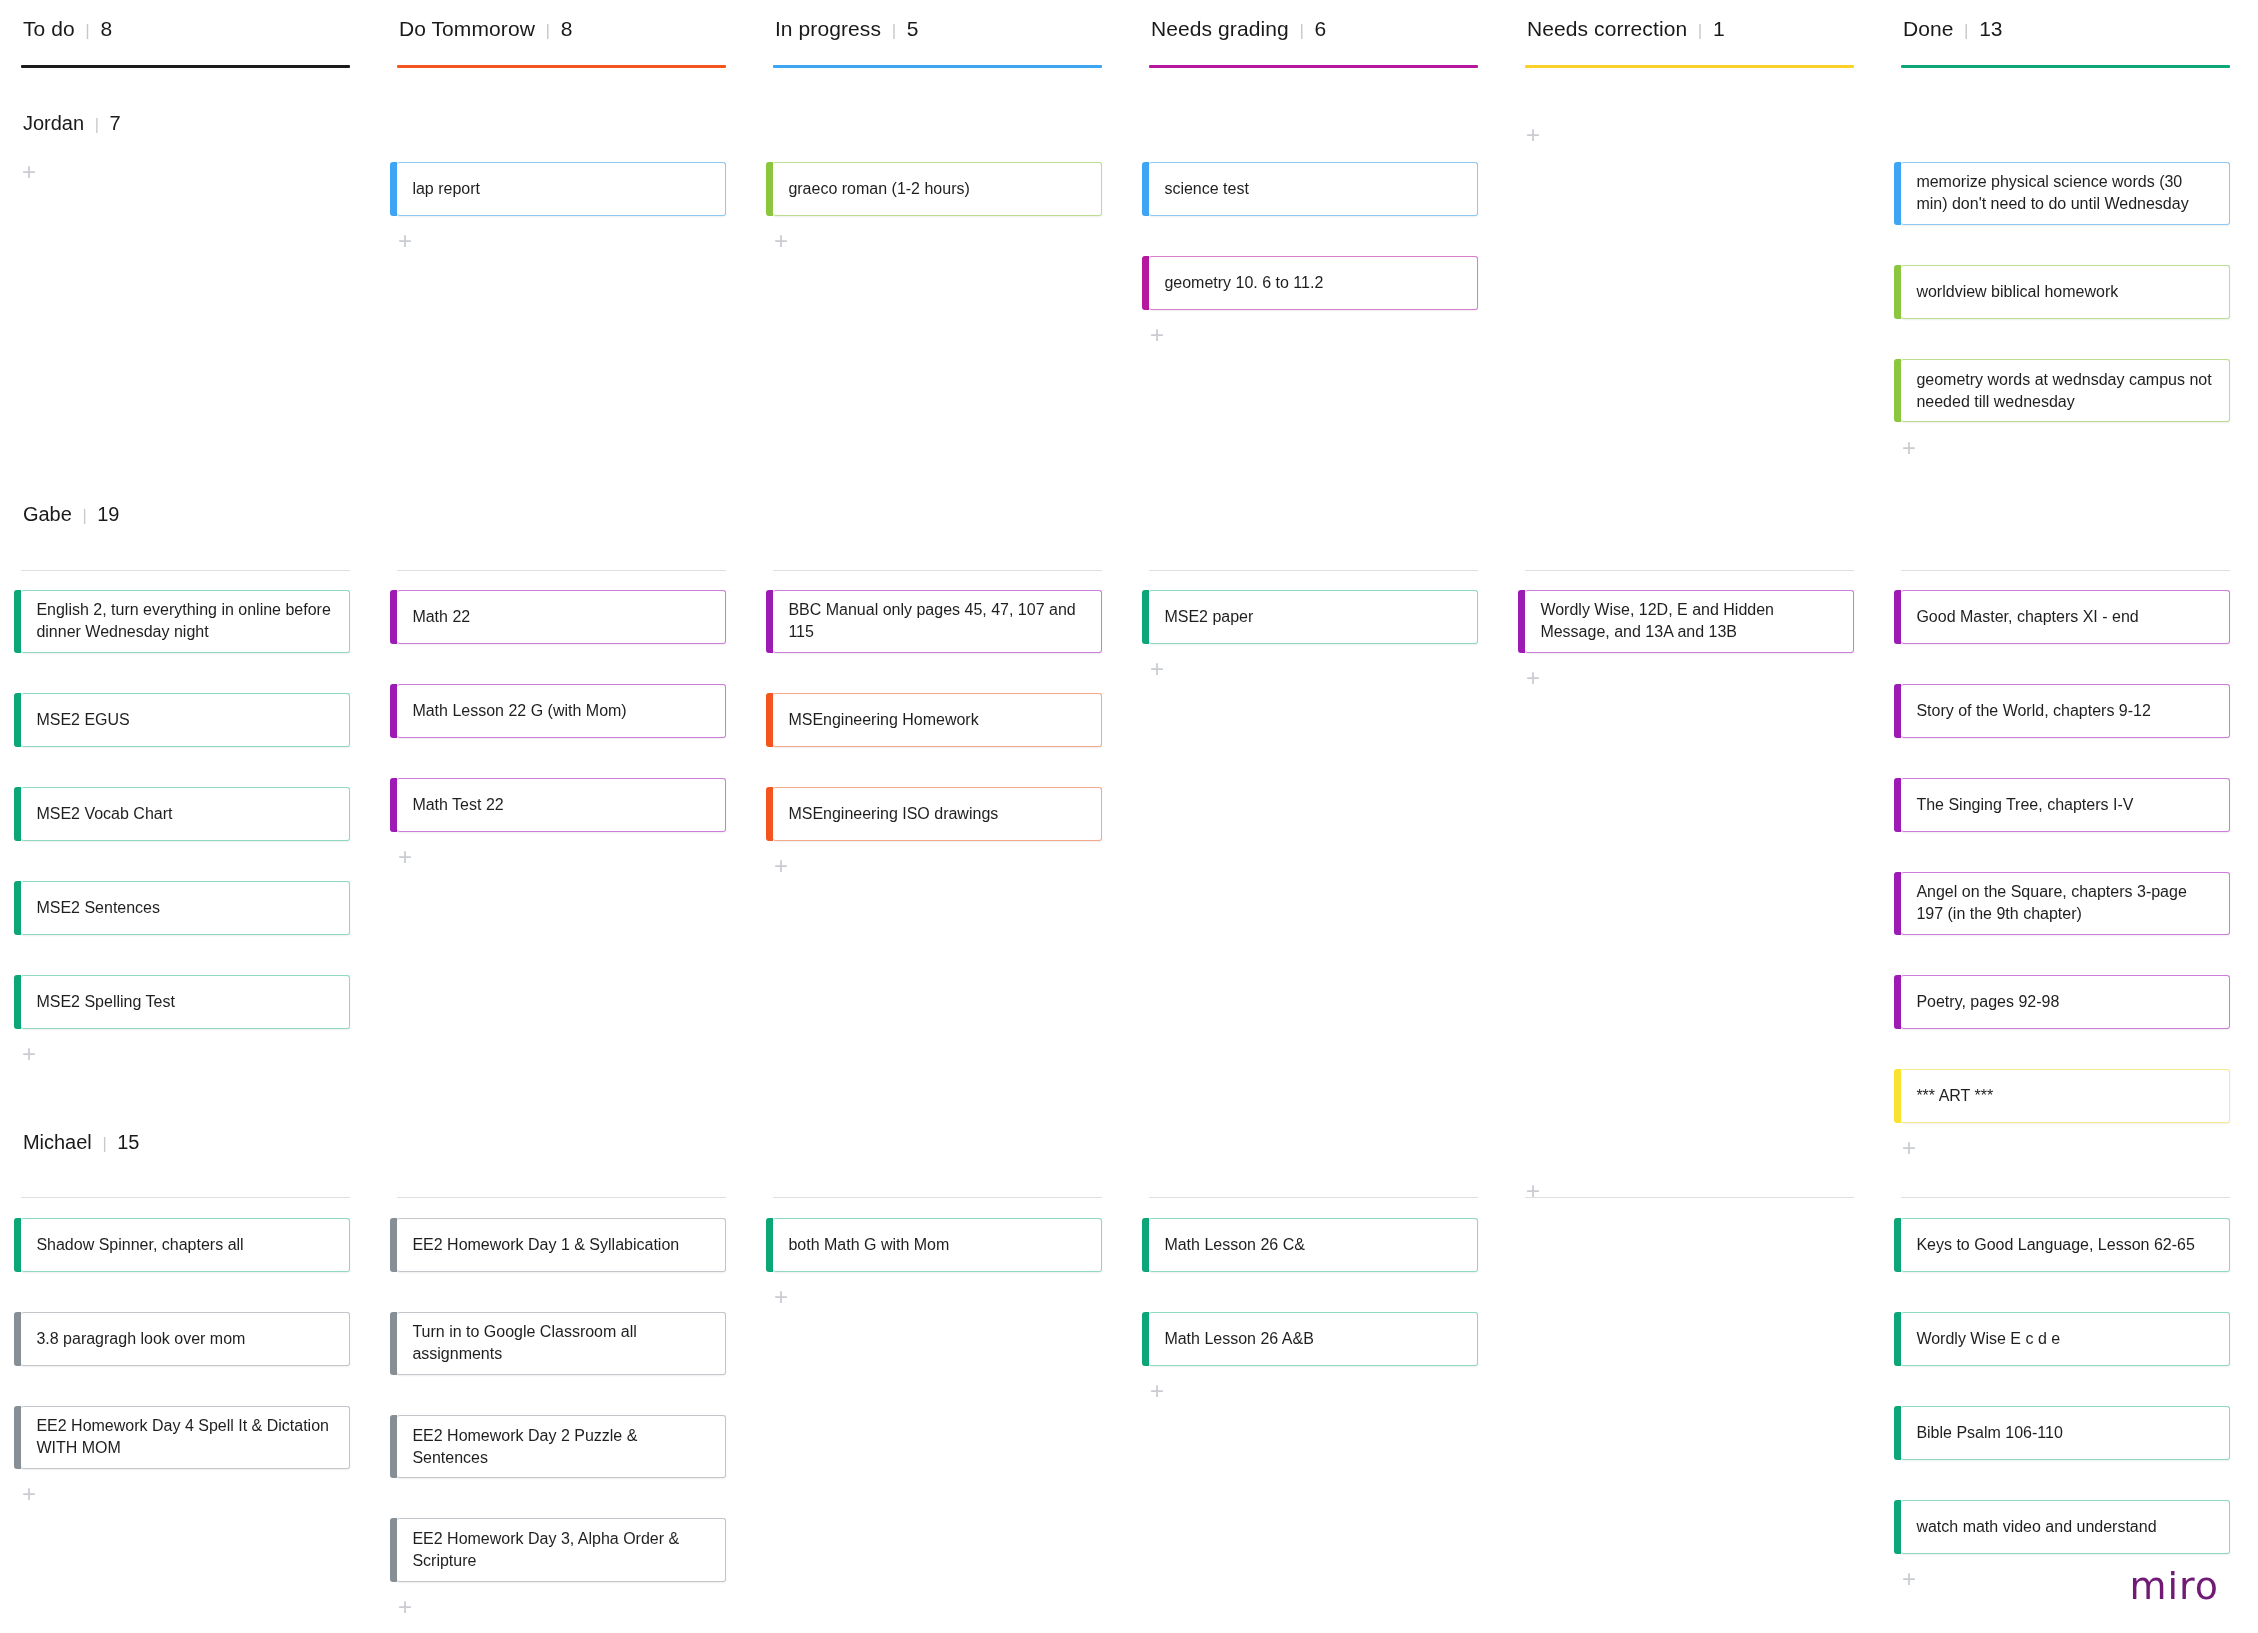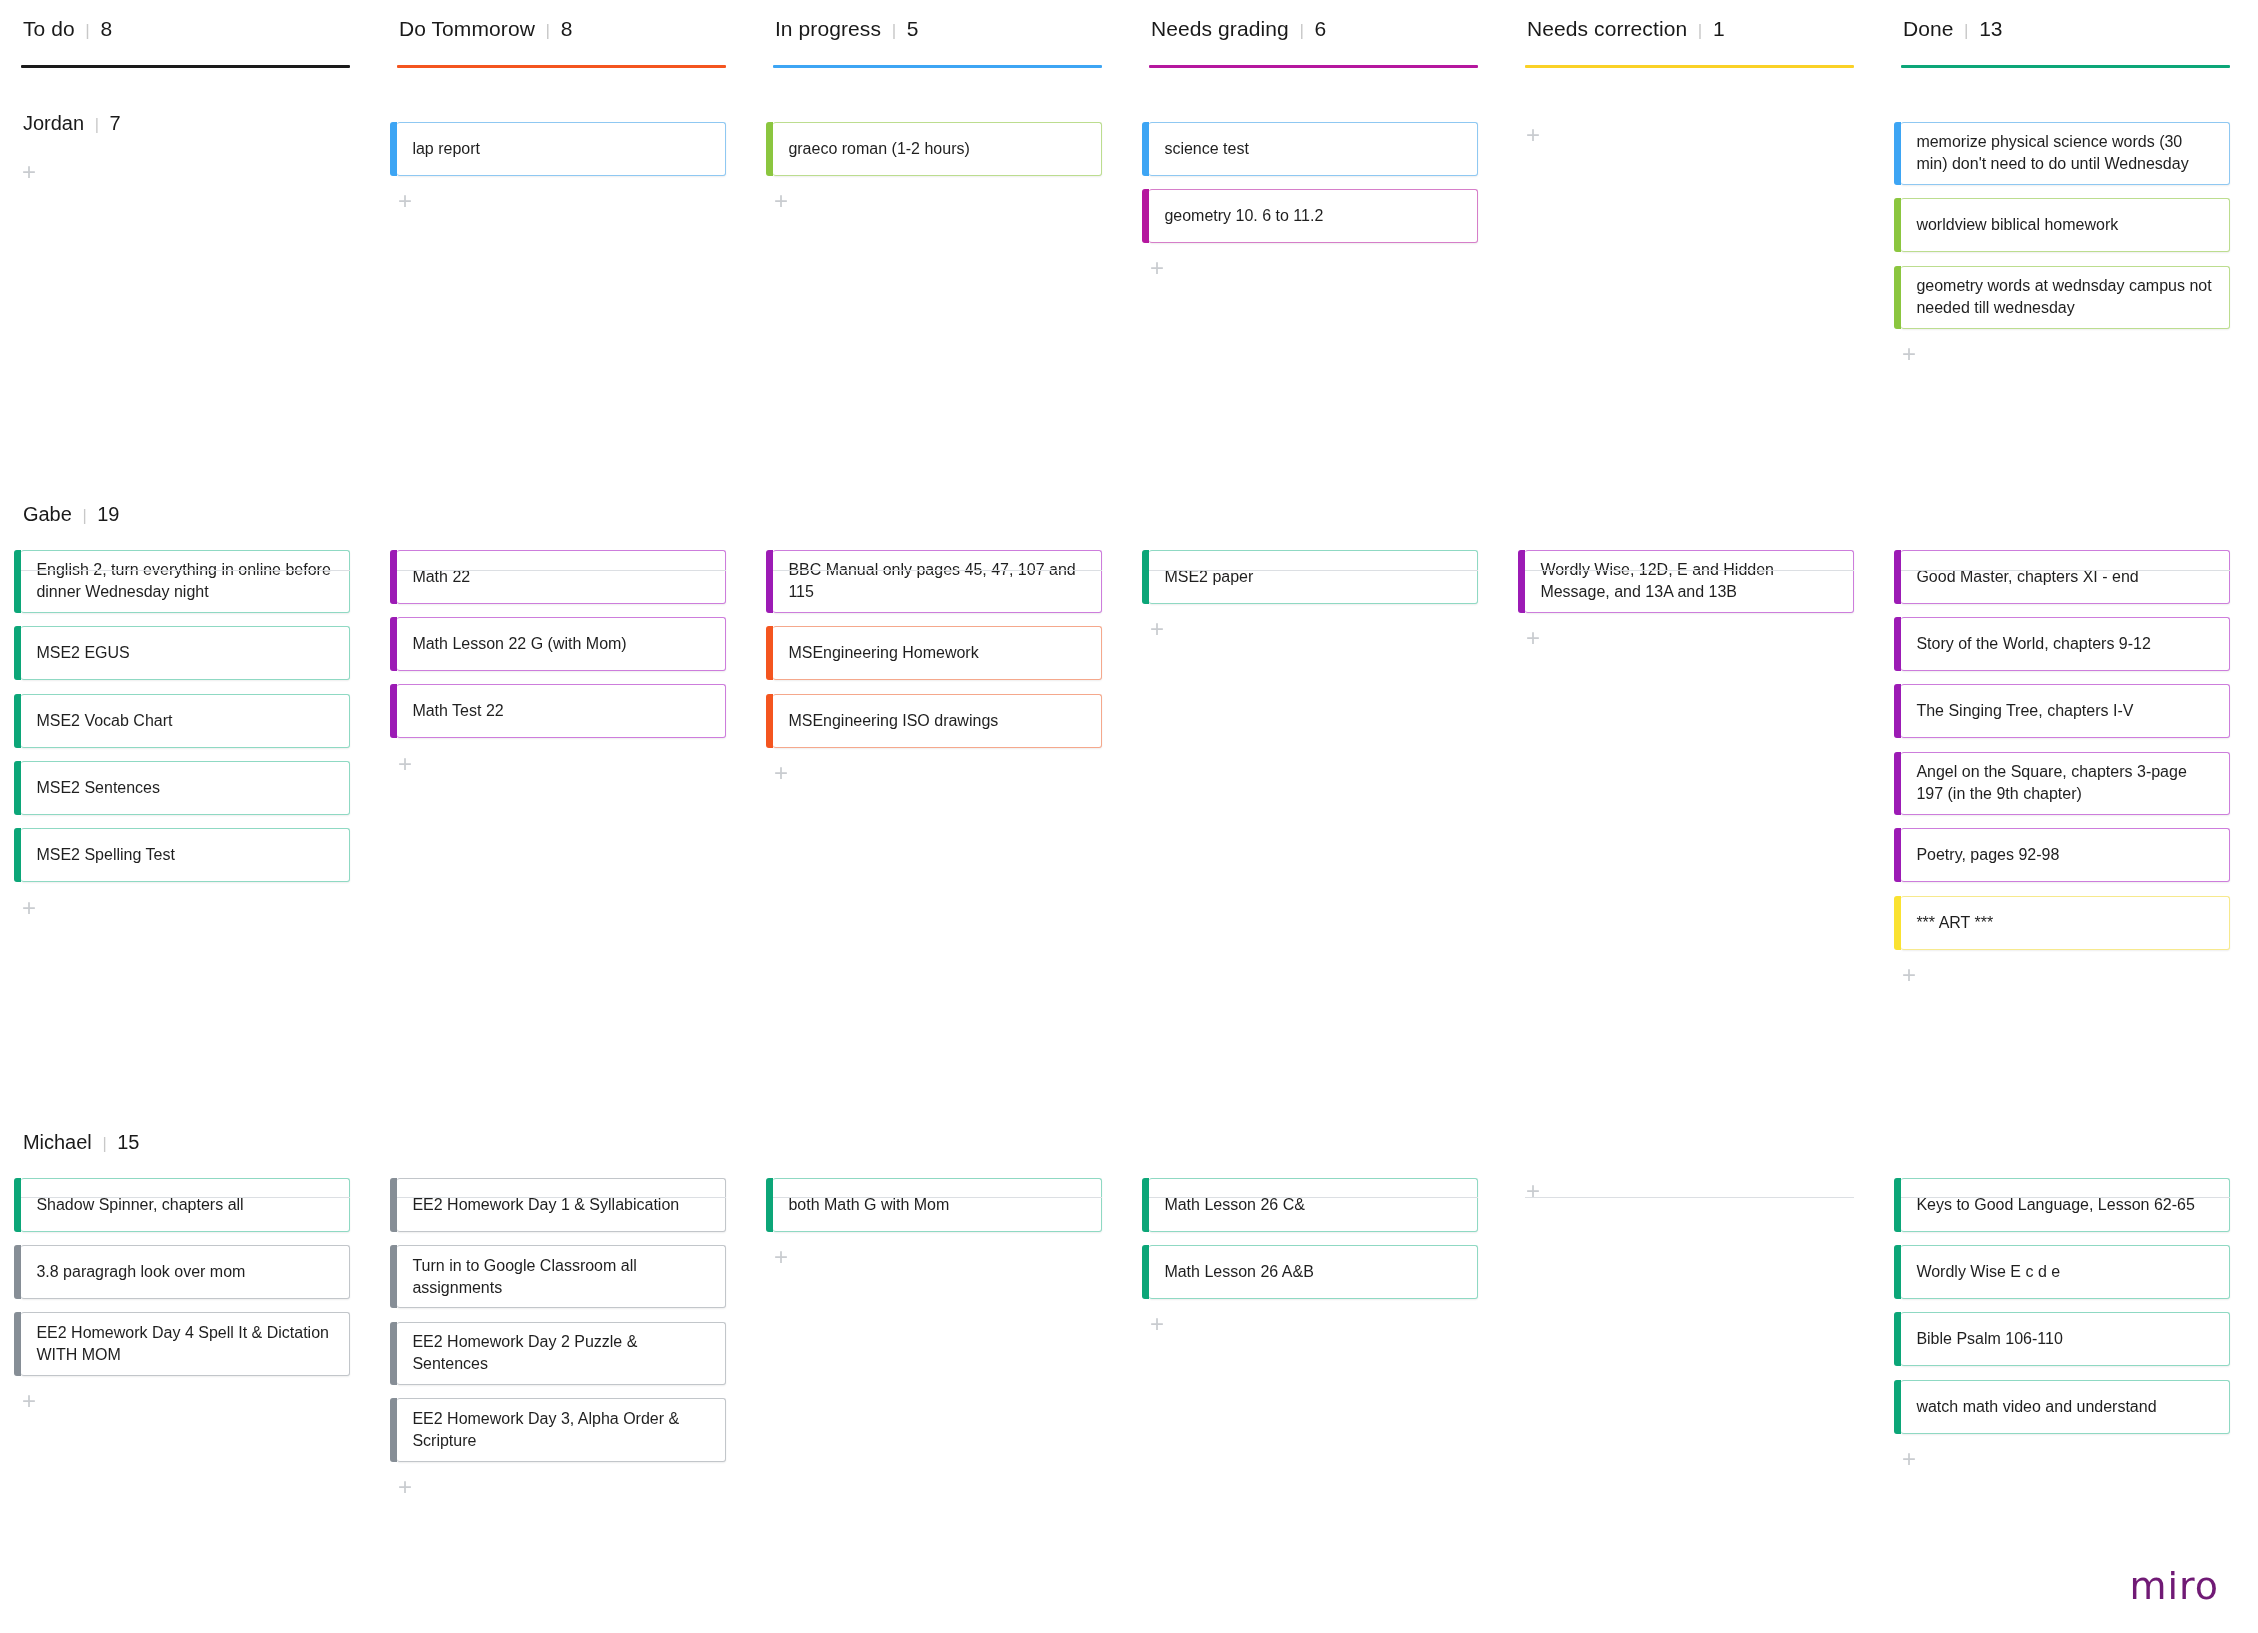--- a/index.html
+++ b/index.html
@@ -91,20 +91,21 @@
     min-height: 54px;
     margin-bottom: 13.4px;
     background: #ffffff;
     border: 1px solid #d6d8db;
     border-left: none;
     border-radius: 2.9px;
     display: flex;
     align-items: center;
     padding: 8.6px 13.4px 8.6px 15.4px;
     box-shadow: 0 1px 1.9px rgba(0,0,0,0.07);
+    margin-top: 40px;
   }
   .card::before {
     content: "";
     position: absolute;
     left: -6.7px;
     top: -1px;
     bottom: -1px;
     width: 6.7px;
     border-radius: 2.9px 0 0 2.9px;
     background: #868e96;

